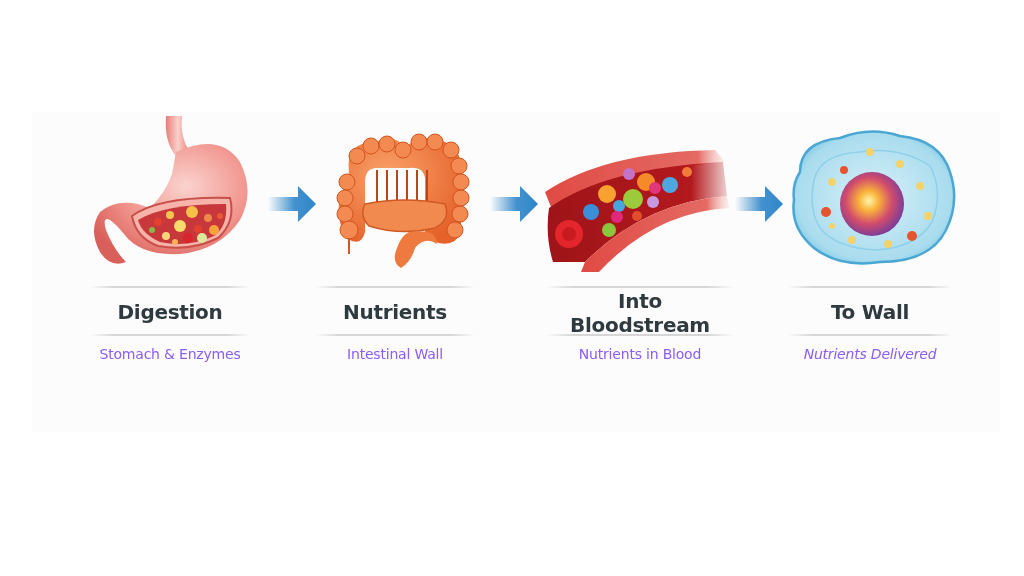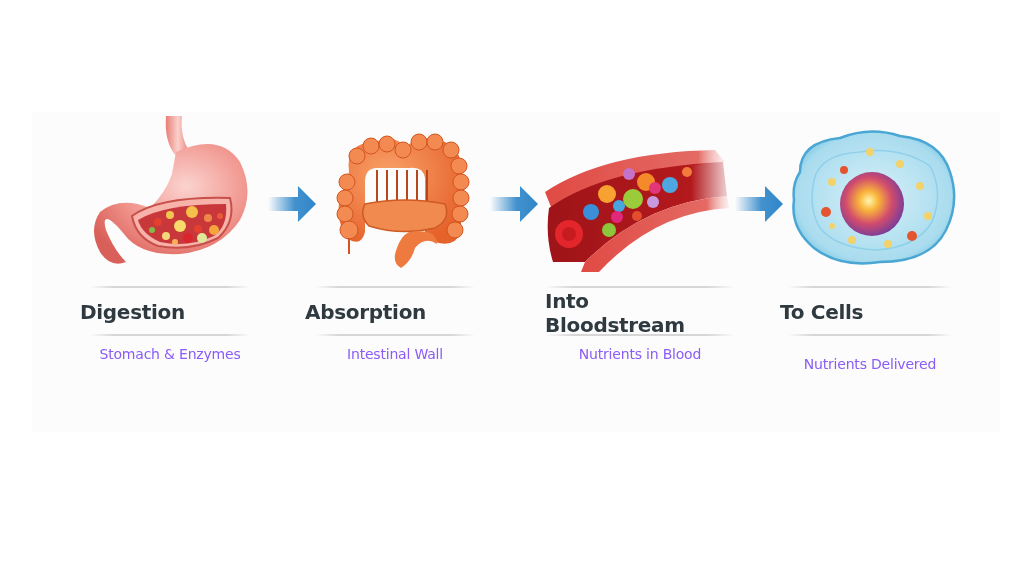--- a/index.html
+++ b/index.html
@@ -8,21 +8,21 @@
     font-family: "DejaVu Sans", sans-serif;
   }
   .panel {
     position: absolute; left: 32px; top: 112px; width: 968px; height: 320px;
     background: #fcfcfc;
   }
   .stage { position: absolute; top: 0; width: 180px; }
   .illus { position: absolute; left: 0; top: 0; width: 180px; height: 160px; }
   .rule { position: absolute; height: 2px; background: linear-gradient(90deg, rgba(200,200,200,0), #d6d6d6 15%, #d6d6d6 85%, rgba(200,200,200,0)); }
   .title {
-    position: absolute; left: 0; width: 100%; text-align: left;
+    position: absolute; left: 0; width: 100%; text-align: center;
     font-size: 20px; font-weight: bold; color: #2f3a40; letter-spacing: -0.3px;
   }
   .subtitle {
     position: absolute; left: 0; width: 100%; text-align: center;
     font-size: 14px; color: #8b5cf6; letter-spacing: -0.2px;
   }
   .arrow { position: absolute; top: 184px; width: 52px; height: 40px; }
 </style>
 </head>
 <body>
@@ -120,21 +120,21 @@
         <line x1="112" y1="58" x2="112" y2="92"></line>
         <line x1="122" y1="58" x2="122" y2="90"></line>
     </g>
 
     <path d="M60 92 Q100 84 140 92 Q146 108 130 116 Q96 124 64 114 Q54 104 60 92 Z" fill="#f08a4e" stroke="#cf5a24" stroke-width="1.5"></path>
 
     <path d="M104 120 Q132 116 132 132 Q120 124 110 136 Q106 150 96 156 Q86 150 92 136 Q96 124 104 120 Z" fill="#ee7a40"></path>
     <line x1="44" y1="126" x2="44" y2="142" stroke="#d4551f" stroke-width="2"></line>
   </svg>
   <div class="rule" style="left:10px;width:160px;top:174px;"></div>
-  <div class="title" style="top:188px;">Absorption</div>
+  <div class="title" style="top:188px;">Nutrients</div>
   <div class="rule" style="left:10px;width:160px;top:222px;"></div>
   <div class="subtitle" style="top:234px;">Intestinal Wall</div>
 </div>
 
 <svg class="arrow" viewBox="0 0 52 40" style="left:490px;">
   <path d="M0 13 L30 13 L30 2 L48 20 L30 38 L30 27 L0 27 Z" fill="url(#arG)"></path>
 </svg>
 
 <div class="stage" style="left:545px;top:112px;width:190px;">
   <svg class="illus" viewBox="0 0 190 160" style="width:190px;">
@@ -212,16 +212,16 @@
         <circle cx="72" cy="128" r="4"></circle>
         <circle cx="52" cy="114" r="3"></circle>
     </g>
     <g fill="#e4542f">
       <circle cx="64" cy="58" r="4"></circle>
         <circle cx="46" cy="100" r="5"></circle>
         <circle cx="132" cy="124" r="5"></circle>
     </g>
   </svg>
   <div class="rule" style="left:8px;width:164px;top:174px;"></div>
-  <div class="title" style="top:188px;">To Cells</div>
+  <div class="title" style="top:188px;">To Wall</div>
   <div class="rule" style="left:8px;width:164px;top:222px;"></div>
-  <div class="subtitle" style="top:244px;">Nutrients Delivered</div>
+  <div class="subtitle" style="top:234px;font-style:italic;">Nutrients Delivered</div>
 </div>
 
 </body></html>

